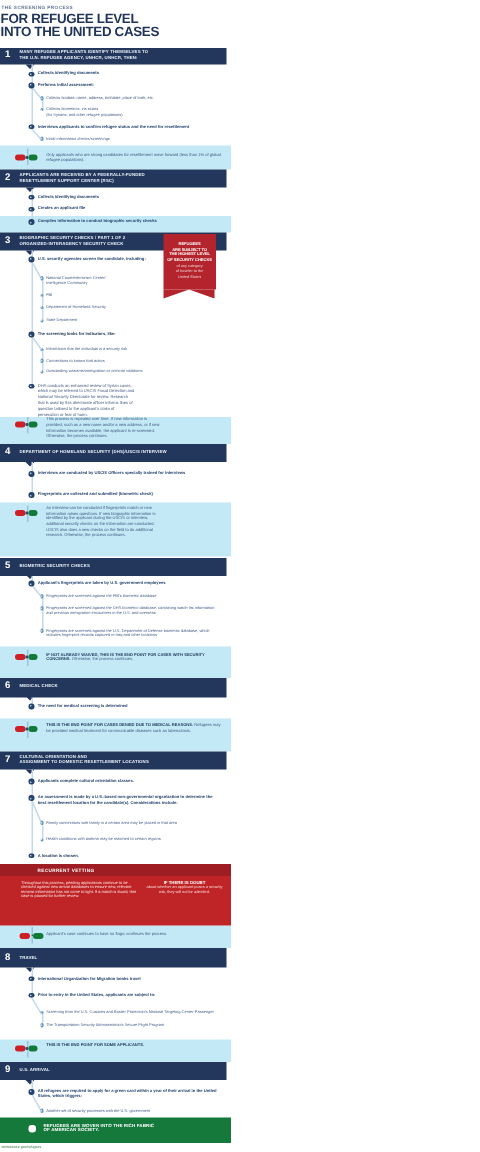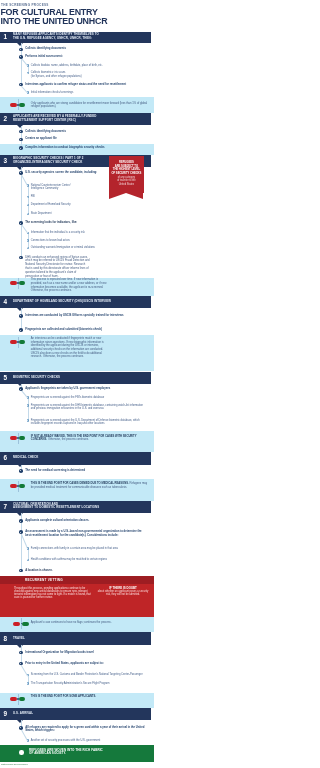--- a/index.html
+++ b/index.html
@@ -85,22 +85,22 @@
 .closing-icon{position:absolute;width:4.4px;height:4.4px;border-radius:50%;background:#fff;}
 .footer-txt{position:absolute;font-size:2.4px;color:#2f7a46;font-weight:400;}
 
 </style>
 </head>
 <body>
 
 <div id="page">
 <div class="hdr">
 <div class="eyebrow">THE SCREENING PROCESS</div>
-<div class="title1">FOR CULTURAL ENTRY</div>
-<div class="title2">INTO THE UNITED UNHCR</div>
+<div class="title1">FOR REFUGEE LEVEL</div>
+<div class="title2">INTO THE UNITED CASES</div>
 </div>
 <div class="band" style="top:96.90px;height:16.00px"></div>
 <div class="band" style="top:144.20px;height:10.80px"></div>
 <div class="band" style="top:278.20px;height:18.10px"></div>
 <div class="band" style="top:335.20px;height:36.30px"></div>
 <div class="band" style="top:431.20px;height:21.20px"></div>
 <div class="band" style="top:479.10px;height:21.90px"></div>
 <div class="band" style="top:616.90px;height:15.50px"></div>
 <div class="band" style="top:692.50px;height:15.40px"></div>
 <div class="redblock" style="top:575.80px;height:41.10px"></div>

